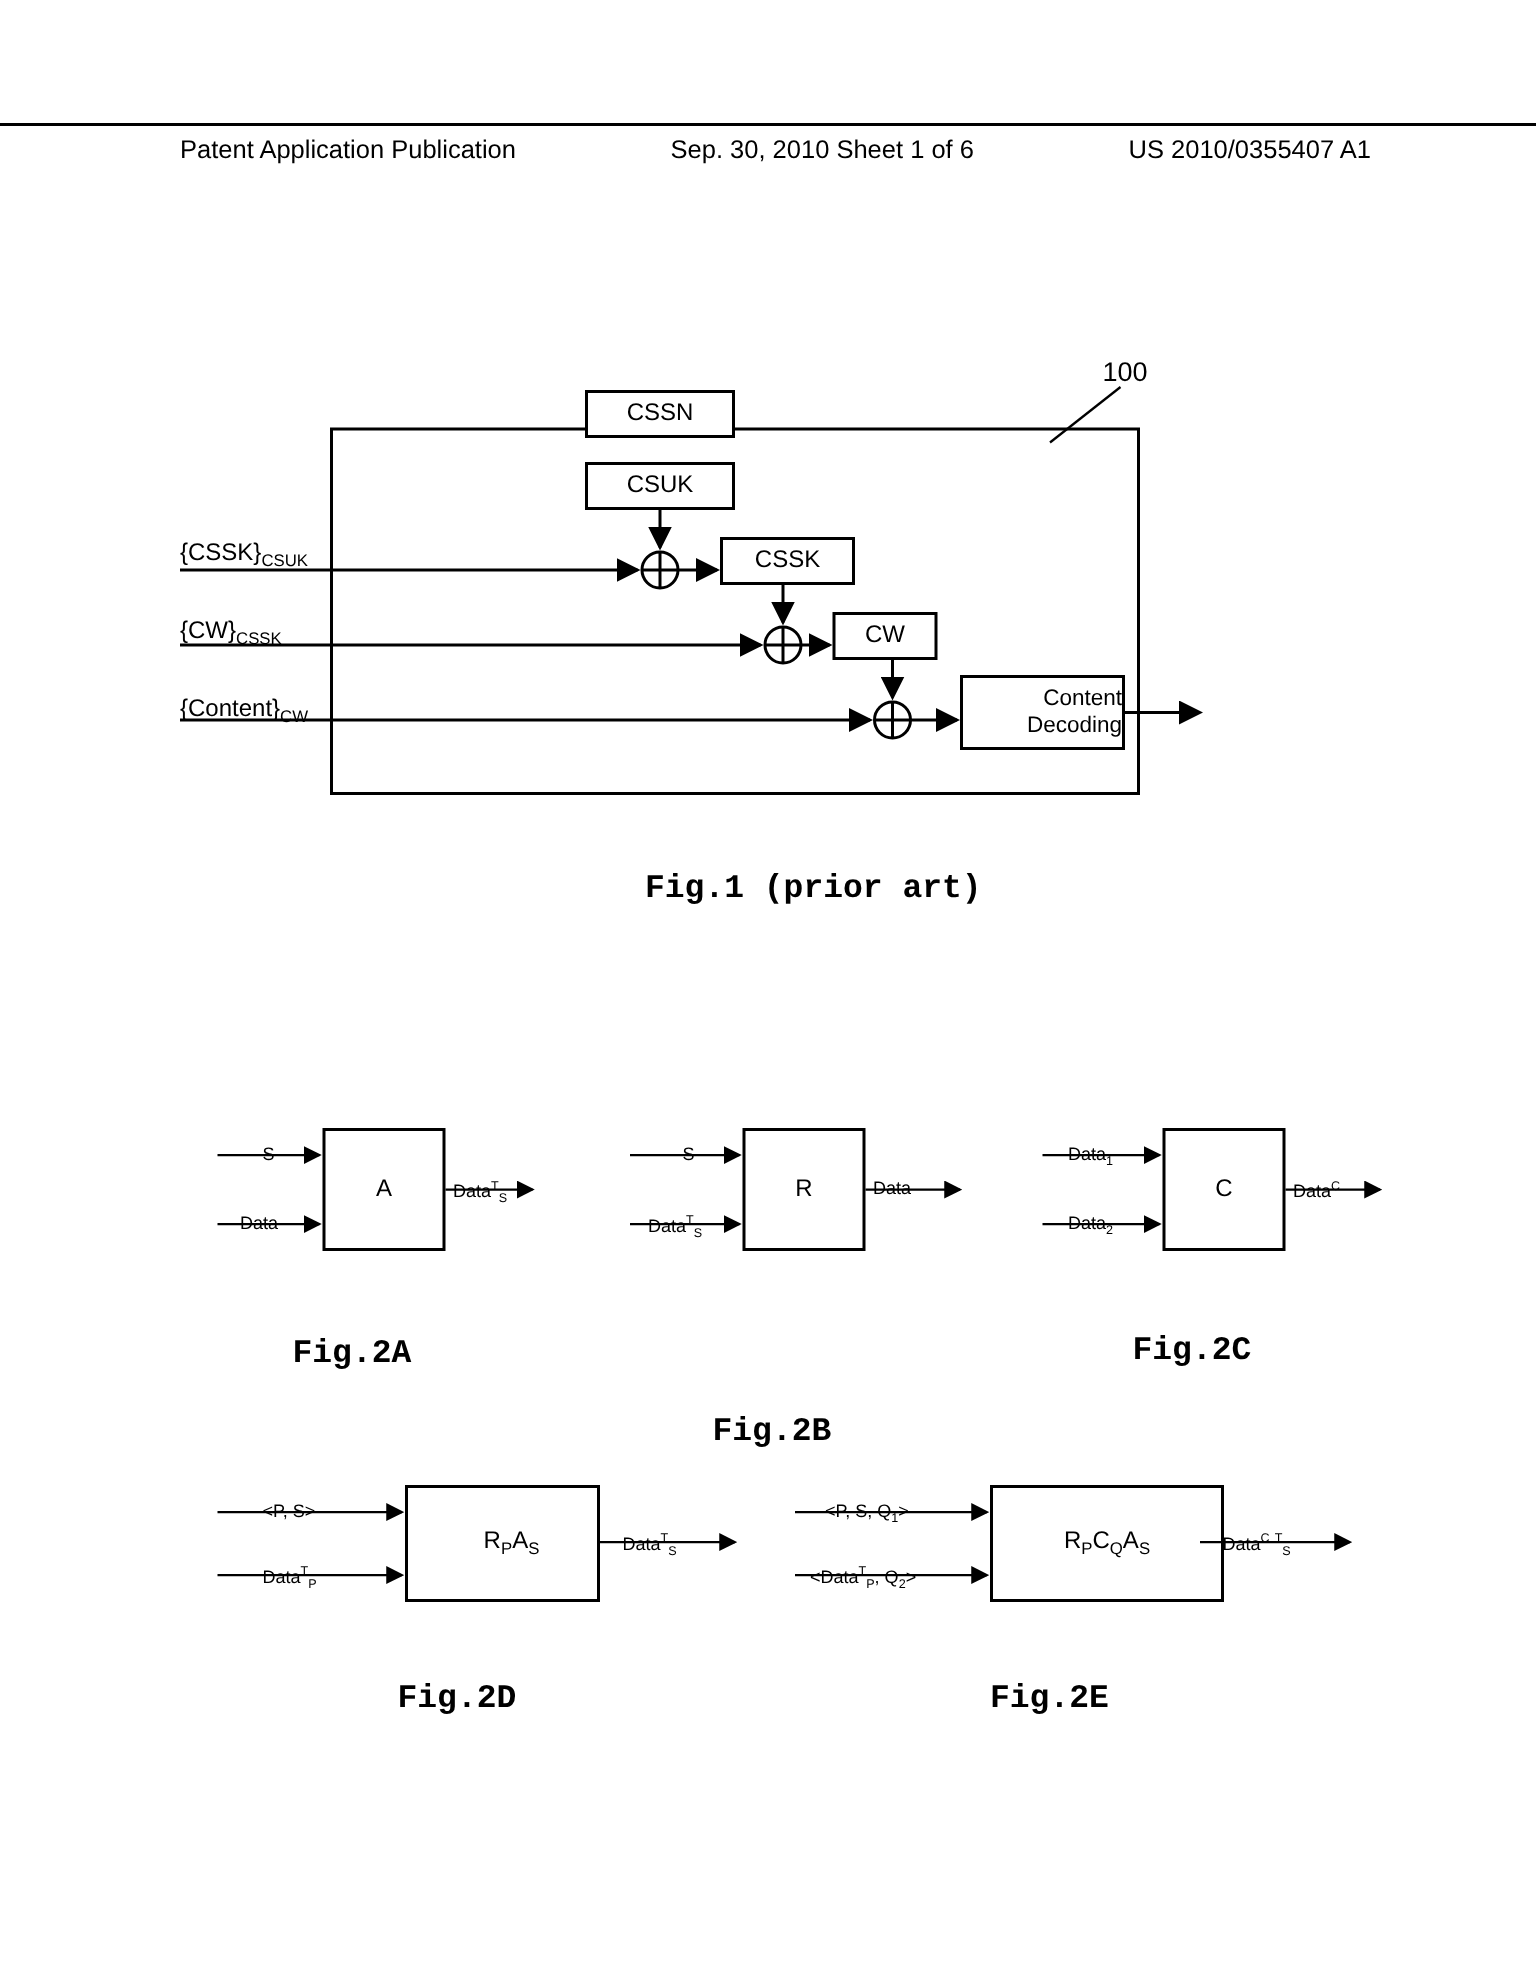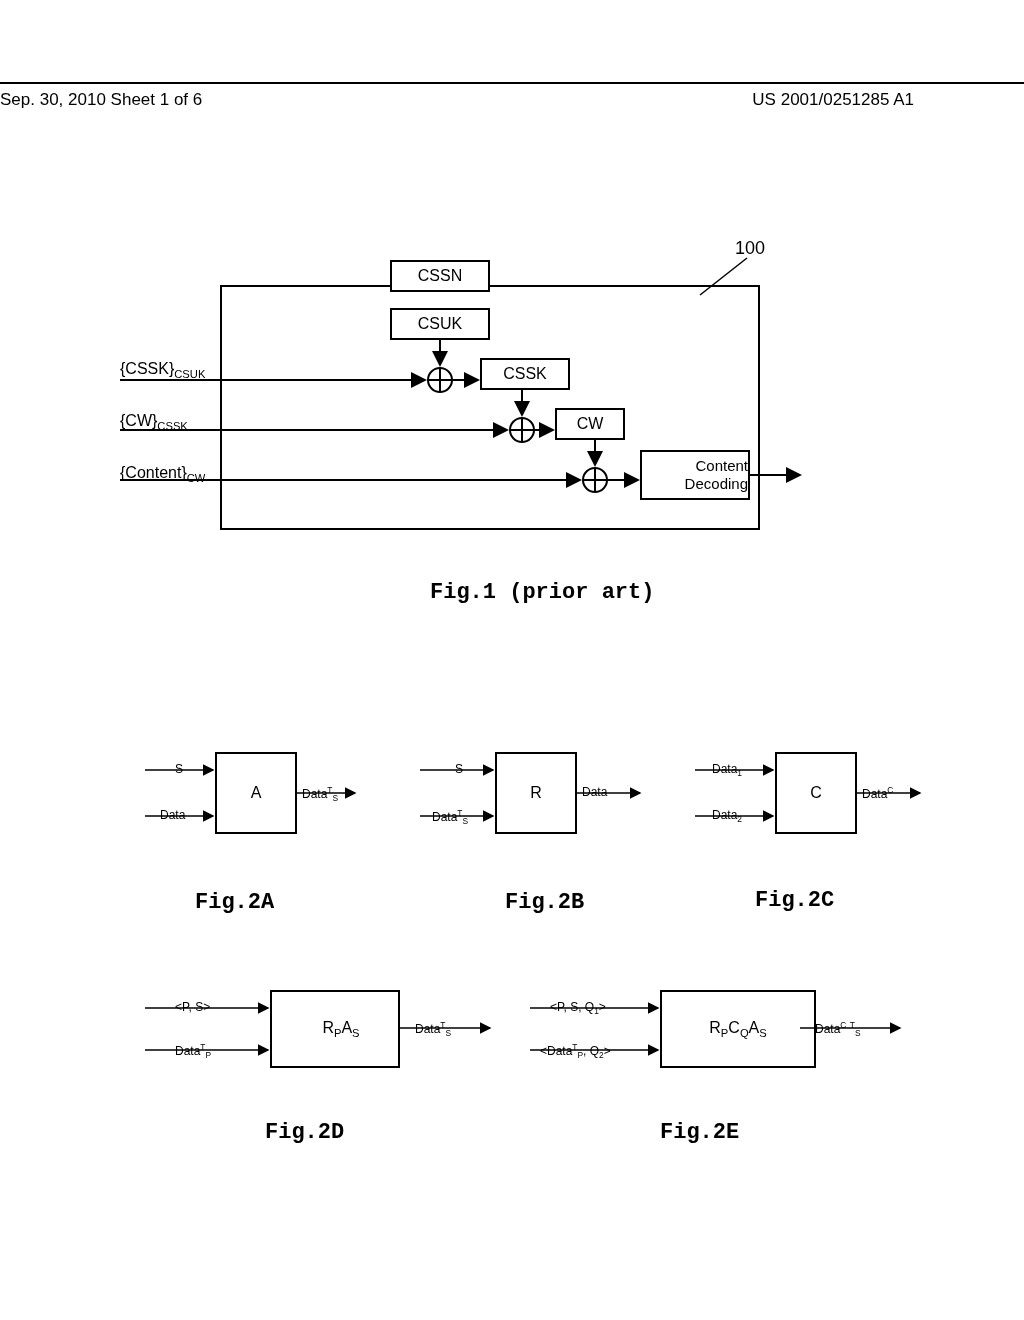--- a/index.html
+++ b/index.html
@@ -70,22 +70,23 @@
 
   .sub { font-size: 0.7em; vertical-align: sub; }
   .sup { font-size: 0.7em; vertical-align: super; }
 
   .tiny { font-size: 12px; }
 </style>
 </head>
 <body>
 
 <div class="page-header">
+  <span class="left">Patent Application Publication</span>
   <span class="center">Sep. 30, 2010  Sheet 1 of 6</span>
-  <span class="right">US 2001/0251285 A1</span>
+  <span class="right">US 2010/0355407 A1</span>
 </div>
 
 <div class="canvas">
 
   <div class="box" style="left:220px; top:285px; width:540px; height:245px; justify-content:flex-start;"></div>
 
   <div class="box" style="left:390px; top:260px; width:100px; height:32px;align-items:center;">
     <span>CSSN</span>
   </div>
 
@@ -147,21 +148,21 @@
     <span>Data</span><span class="sub">1</span>
   </div>
   <div class="label-abs tiny" style="left:712px; top:808px;">
     <span>Data</span><span class="sub">2</span>
   </div>
   <div class="label-abs tiny" style="left:862px; top:785px;">
     <span>Data</span><span class="sup">C</span>
   </div>
 
   <div class="fig-caption" style="left:195px; top:890px;">Fig.2A</div>
-  <div class="fig-caption" style="left:475px; top:890px;margin-left:30px;">Fig.2B</div>
+  <div class="fig-caption" style="left:475px; top:942px;">Fig.2B</div>
   <div class="fig-caption" style="left:755px; top:888px;">Fig.2C</div>
 
   <div class="box" style="left:270px; top:990px; width:130px; height:78px;padding-left:12px;">
     <span>
       <span>R</span><span class="sub">P</span><span>A</span><span class="sub">S</span>
     </span>
   </div>
 
   <div class="box" style="left:660px; top:990px; width:156px; height:78px;">
     <span>

